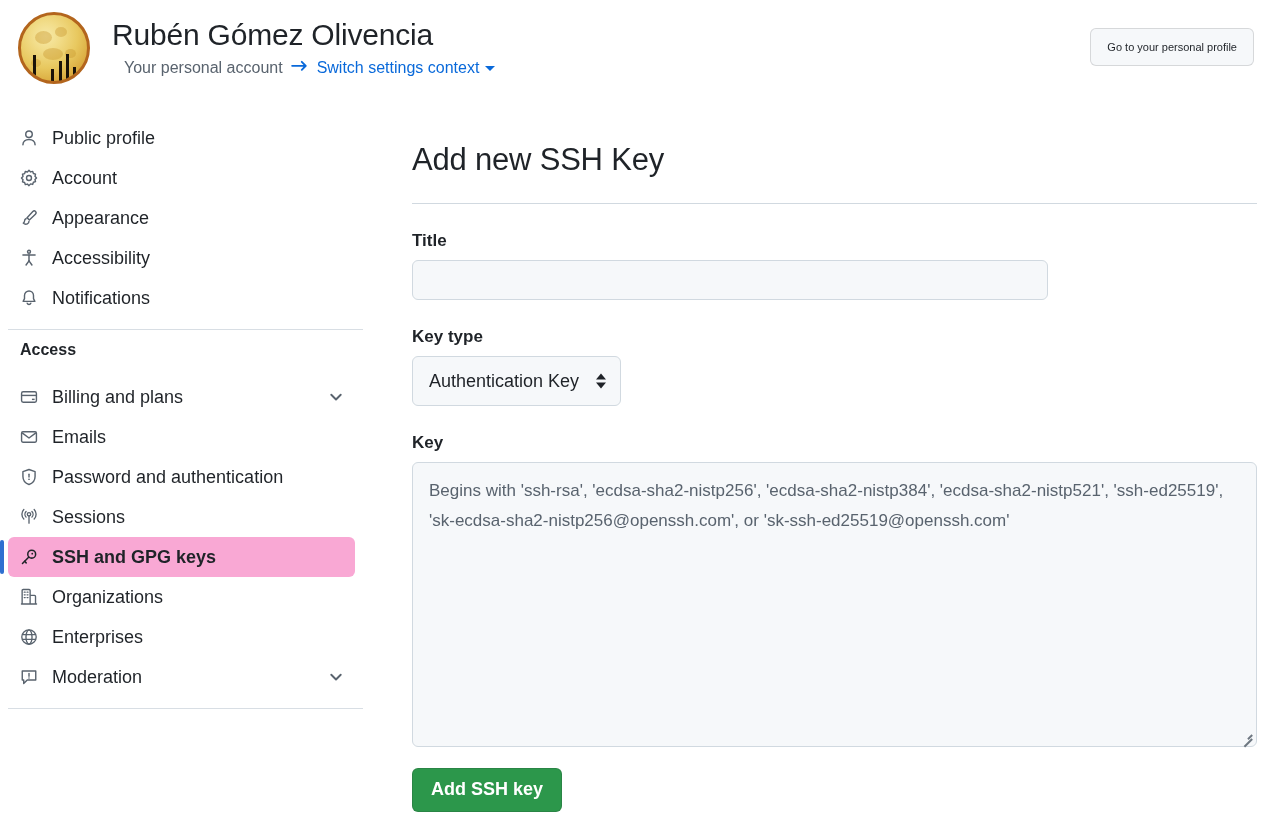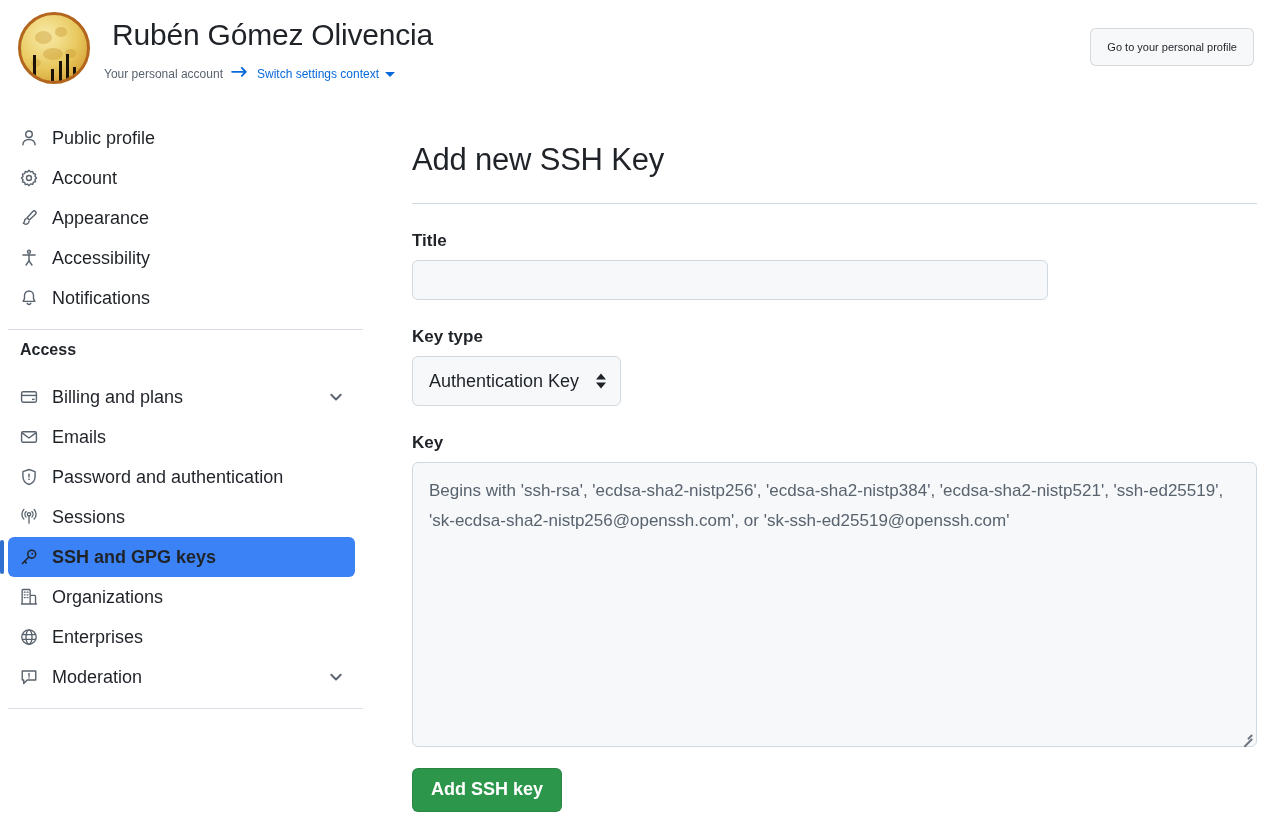--- a/index.html
+++ b/index.html
@@ -42,23 +42,23 @@
   .avatar .s3 { left: 38px; height: 20px; }
   .avatar .s4 { left: 45px; height: 27px; }
   .avatar .s5 { left: 52px; height: 14px; }
 
   .hdr-name {
     position: absolute; left: 112px; top: 16px;
     font-size: 30px; font-weight: normal; letter-spacing: -0.2px;
     color: #1f2328; line-height: 38px; white-space: nowrap;
   }
   .hdr-sub {
-    position: absolute; left: 104px; top: 55px;
-    font-size: 12px; line-height: 26px; color: #59636e;
-    display: flex; align-items: center; white-space: nowrap; margin-top: 6px;
+    position: absolute; left: 124px; top: 55px;
+    font-size: 16px; line-height: 26px; color: #59636e;
+    display: flex; align-items: center; white-space: nowrap;
   }
   .hdr-sub .swap-icon { margin: 0 8px 0 6px; display: inline-flex; }
   .switch-link {
     color: #0969da; text-decoration: none; cursor: pointer; text-align: right;
   }
   .caret {
     display: inline-block; margin-left: 6px;
     width: 0; height: 0;
     border-left: 5px solid transparent;
     border-right: 5px solid transparent;
@@ -88,21 +88,21 @@
     cursor: pointer; text-decoration: none;
   }
   .nav-item .ico {
     width: 18px; height: 18px; margin-right: 14px;
     display: inline-flex; align-items: center; justify-content: center;
     color: #59636e; flex: 0 0 18px;
   }
   .nav-item .label { flex: 1 1 auto; white-space: nowrap; }
   .nav-item .chev { margin-left: auto; display: inline-flex; color: #59636e; }
   .nav-item.selected {
-    background: #3b82f6; font-weight: bold;
+    background: #f9a8d4; font-weight: bold;
   }
   .nav-item.selected .ico { color: #1f2328; }
   .nav-item.selected::before {
     content: ""; position: absolute; left: -8px; top: 3px;
     width: 4px; height: 34px; border-radius: 3px; background: #2f6fd0;
   }
   .nav-divider {
     height: 1px; background: #d8dee4; margin: 11px 17px 11px 8px;
   }
   .nav-section-title {

